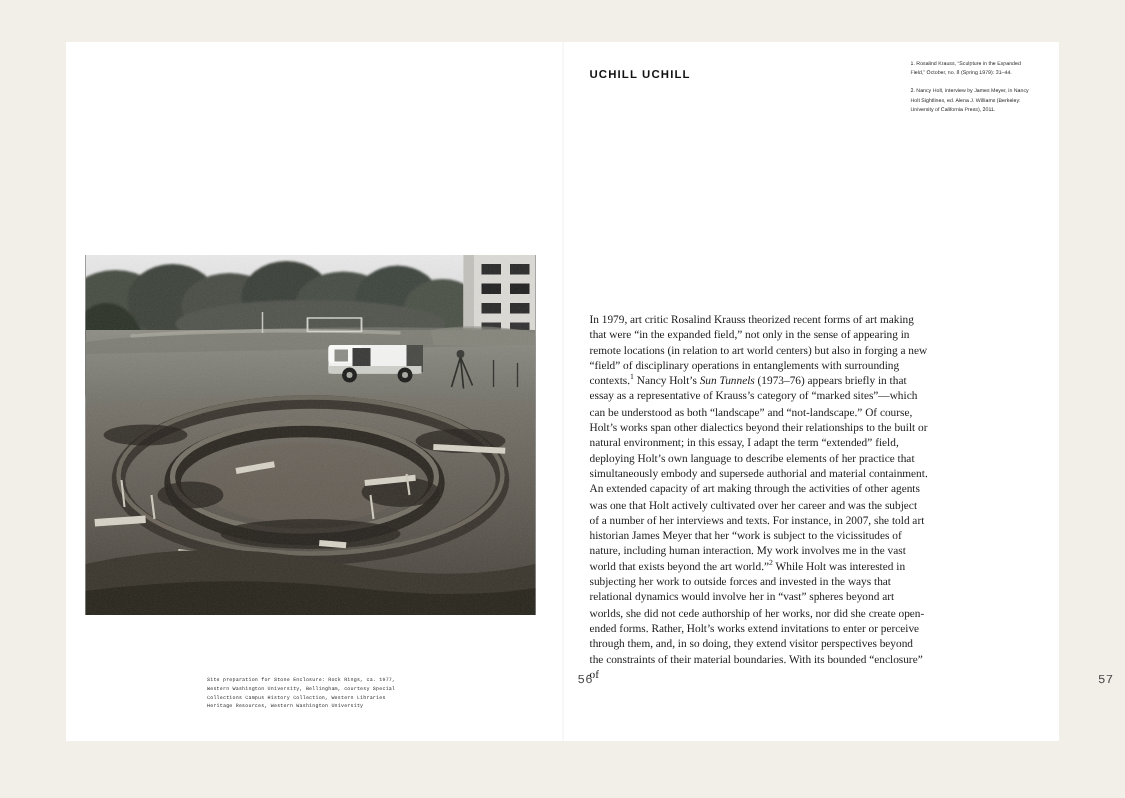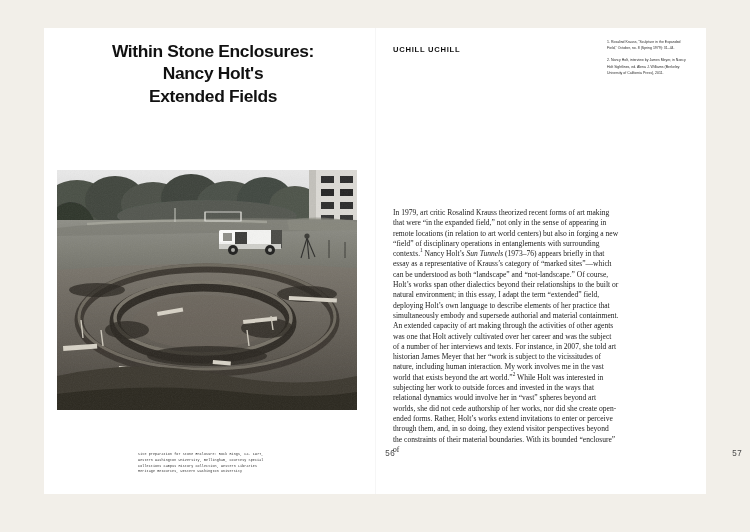--- a/index.html
+++ b/index.html
@@ -137,23 +137,20 @@
     line-height: 0;
   }
 </style>
 </head>
 <body>
 
 <div class="spread">
 
   <div class="page page-left">
 
-    <div class="title" style="white-space: pre-line;">Within Stone Enclosures:
-Nancy Holt's
-Extended Fields</div>
 
     <div class="photo-frame">
       <svg width="300" height="240" viewBox="0 0 300 240" xmlns="http://www.w3.org/2000/svg">
         <defs>
           <linearGradient id="skyGrad" x1="0" y1="0" x2="0" y2="1">
             <stop offset="0%" stop-color="#e9e9e9"></stop>
             <stop offset="100%" stop-color="#d2d2d2"></stop>
           </linearGradient>
           <linearGradient id="lawnGrad" x1="0" y1="0" x2="0" y2="1">
             <stop offset="0%" stop-color="#8e8e86"></stop>

